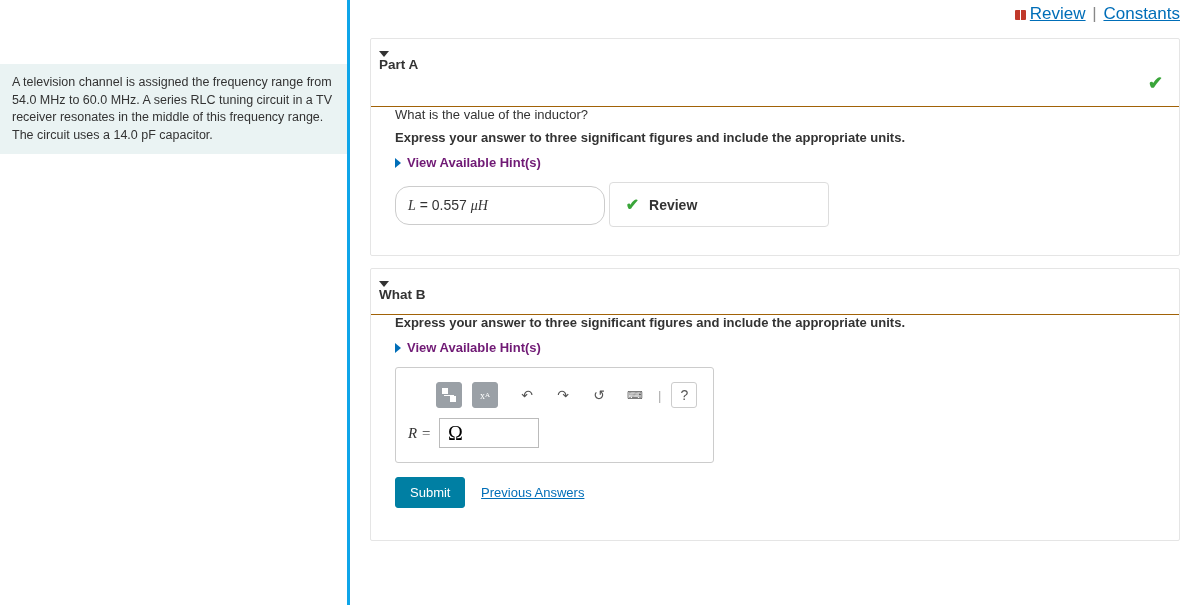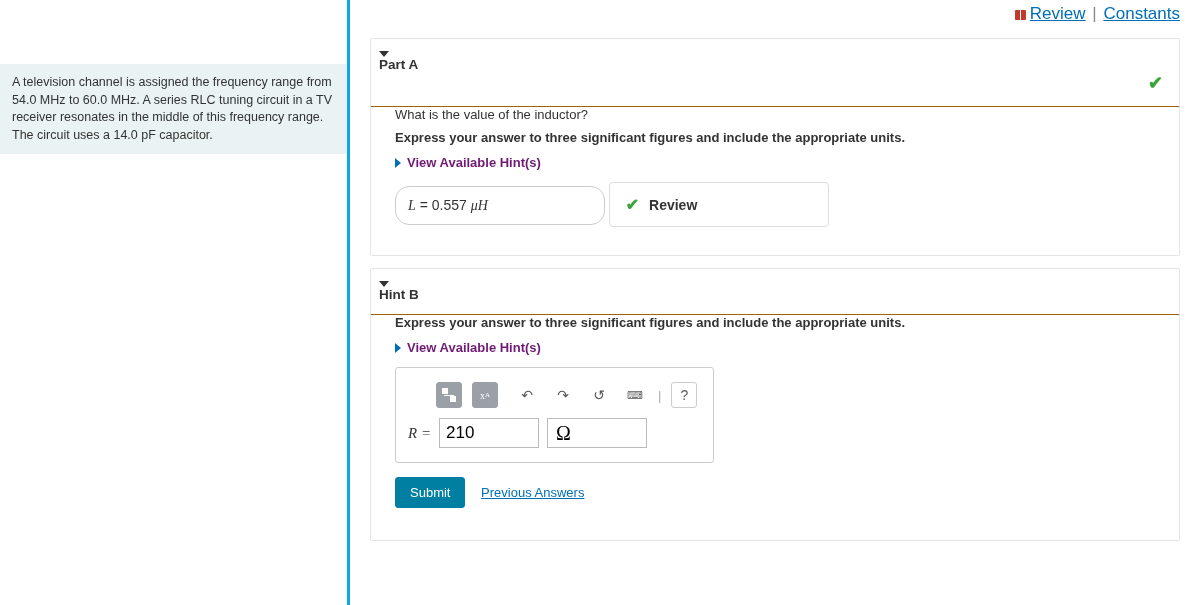--- a/index.html
+++ b/index.html
@@ -238,21 +238,21 @@
         <div class="feedback fb-correct">
           <span class="fb-icon">✔</span>
           <span>Review</span>
         </div>
       </div>
     </div>
 
     <div class="part">
       <div class="part-header">
         <span class="caret"></span>
-        <span class="part-title">Hint B</span>
+        <span class="part-title">What B</span>
       </div>
       <div class="part-body">
         <div class="instr">Express your answer to three significant figures and include the appropriate units.</div>
         <div class="hints">
           <span class="tri"></span><span>View Available Hint(s)</span>
         </div>
 
         <div class="widget">
           <div class="toolbar">
             <span class="tool gray">
@@ -265,21 +265,20 @@
             <span class="tool gray" style="font-family:'Times New Roman',serif;">x<sub style="font-size:7px;">A</sub></span>
             <span class="tool noborder sep-left">↶</span>
             <span class="tool noborder">↷</span>
             <span class="tool noborder">↺</span>
             <span class="tool noborder" style="font-size:11px;">⌨</span>
             <span style="color:#aaa">|</span>
             <span class="tool">?</span>
           </div>
           <div class="input-line">
             <span class="lhs"><span>R</span> <span>=</span></span>
-            <input class="val-input" value="210" style="">
             <input class="unit-input" value="Ω" style="">
           </div>
         </div>
 
         <div class="btn-row">
           <span class="btn btn-primary">Submit</span>
           <span class="link-btn">Previous Answers</span>
         </div>
         
       </div>

